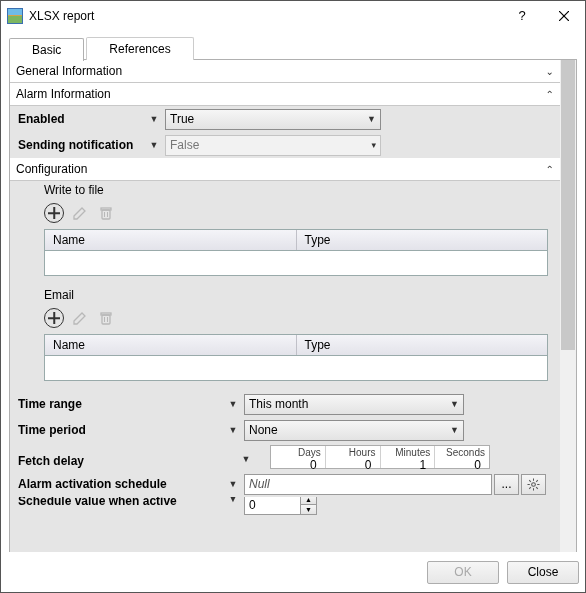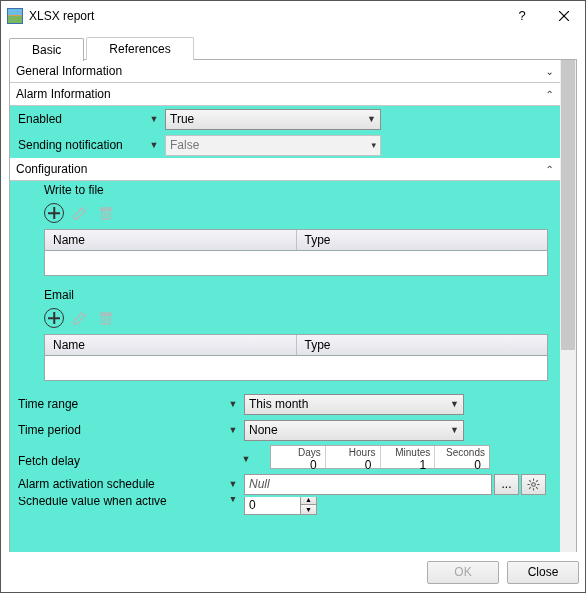--- a/index.html
+++ b/index.html
@@ -9,32 +9,32 @@
 .titlebar .icon { width: 16px; height: 16px; margin-right: 6px; }
 .titlebar .title { flex: 1; font-size: 12px; }
 .titlebar .winbtn { width: 42px; height: 30px; display: flex; align-items: center; justify-content: center; cursor: pointer; font-size: 13px; }
 
 .body { flex: 1; position: relative; padding: 6px 8px 0 8px; overflow: hidden; }
 
 .tabs-strip { display: flex; position: relative; z-index: 2; }
 .tabs-strip .tab { padding: 4px 22px; border: 1px solid #ccc; border-bottom: none; background: #fff; border-radius: 2px 2px 0 0; margin-right: 2px; cursor: pointer; position: relative; }
 .tabs-strip .tab.active { background: #fff; border-color: #b0b0b0; top: 1px; }
 
-.tab-panel { border: 1px solid #b0b0b0; height: 498px; margin-top: -1px; position: relative; overflow: hidden; background:#5eead4; }
+.tab-panel { border: 1px solid #b0b0b0; height: 498px; margin-top: -1px; position: relative; overflow: hidden; background:#e5e5e5; }
 
 .scroll-area { position: absolute; inset: 0 16px 0 0; overflow: hidden; }
 .vscroll { position: absolute; top: 0; right: 0; bottom: 0; width: 16px; background: #f0f0f0; }
 .vscroll .thumb { position: absolute; top: 0; left: 1px; right: 1px; height: 290px; background: #c8c8c8; }
 
 .group-hdr { display: flex; align-items: center; height: 23px; padding: 0 6px; border-bottom: 1px solid #c8c8c8; background: #fff; cursor: pointer; }
 .group-hdr .ghlabel { flex: 1; font-size: 12px; }
 .group-hdr .gicon { font-size: 10px; color: #333; }
 
 .row { display: flex; align-items: center; min-height: 26px; padding: 2px 8px; }
-.row .lbl { width: 125px; }
+.row .lbl { width: 125px; font-weight: bold; }
 .row .caret { width: 22px; text-align: center; font-size: 9px; color:#333; cursor:pointer; }
 .row .ctrl { flex: 0 0 216px; }
 .row2 .lbl { width: 204px; }
 .row2 .ctrl { flex: 0 0 220px; }
 
 .select { display:flex; align-items:center; height: 21px; border: 1px solid #8d8d8d; background: linear-gradient(#f6f6f6,#e3e3e3); padding: 0 4px; position:relative; cursor:pointer;}
 .select.disabled { color:#777; background:#f2f2f2; border-color:#c4c4c4; cursor:default;}
 .select .sv { flex:1; font-size:12px;}
 .select .arr { font-size:9px; color:#333;}
 

